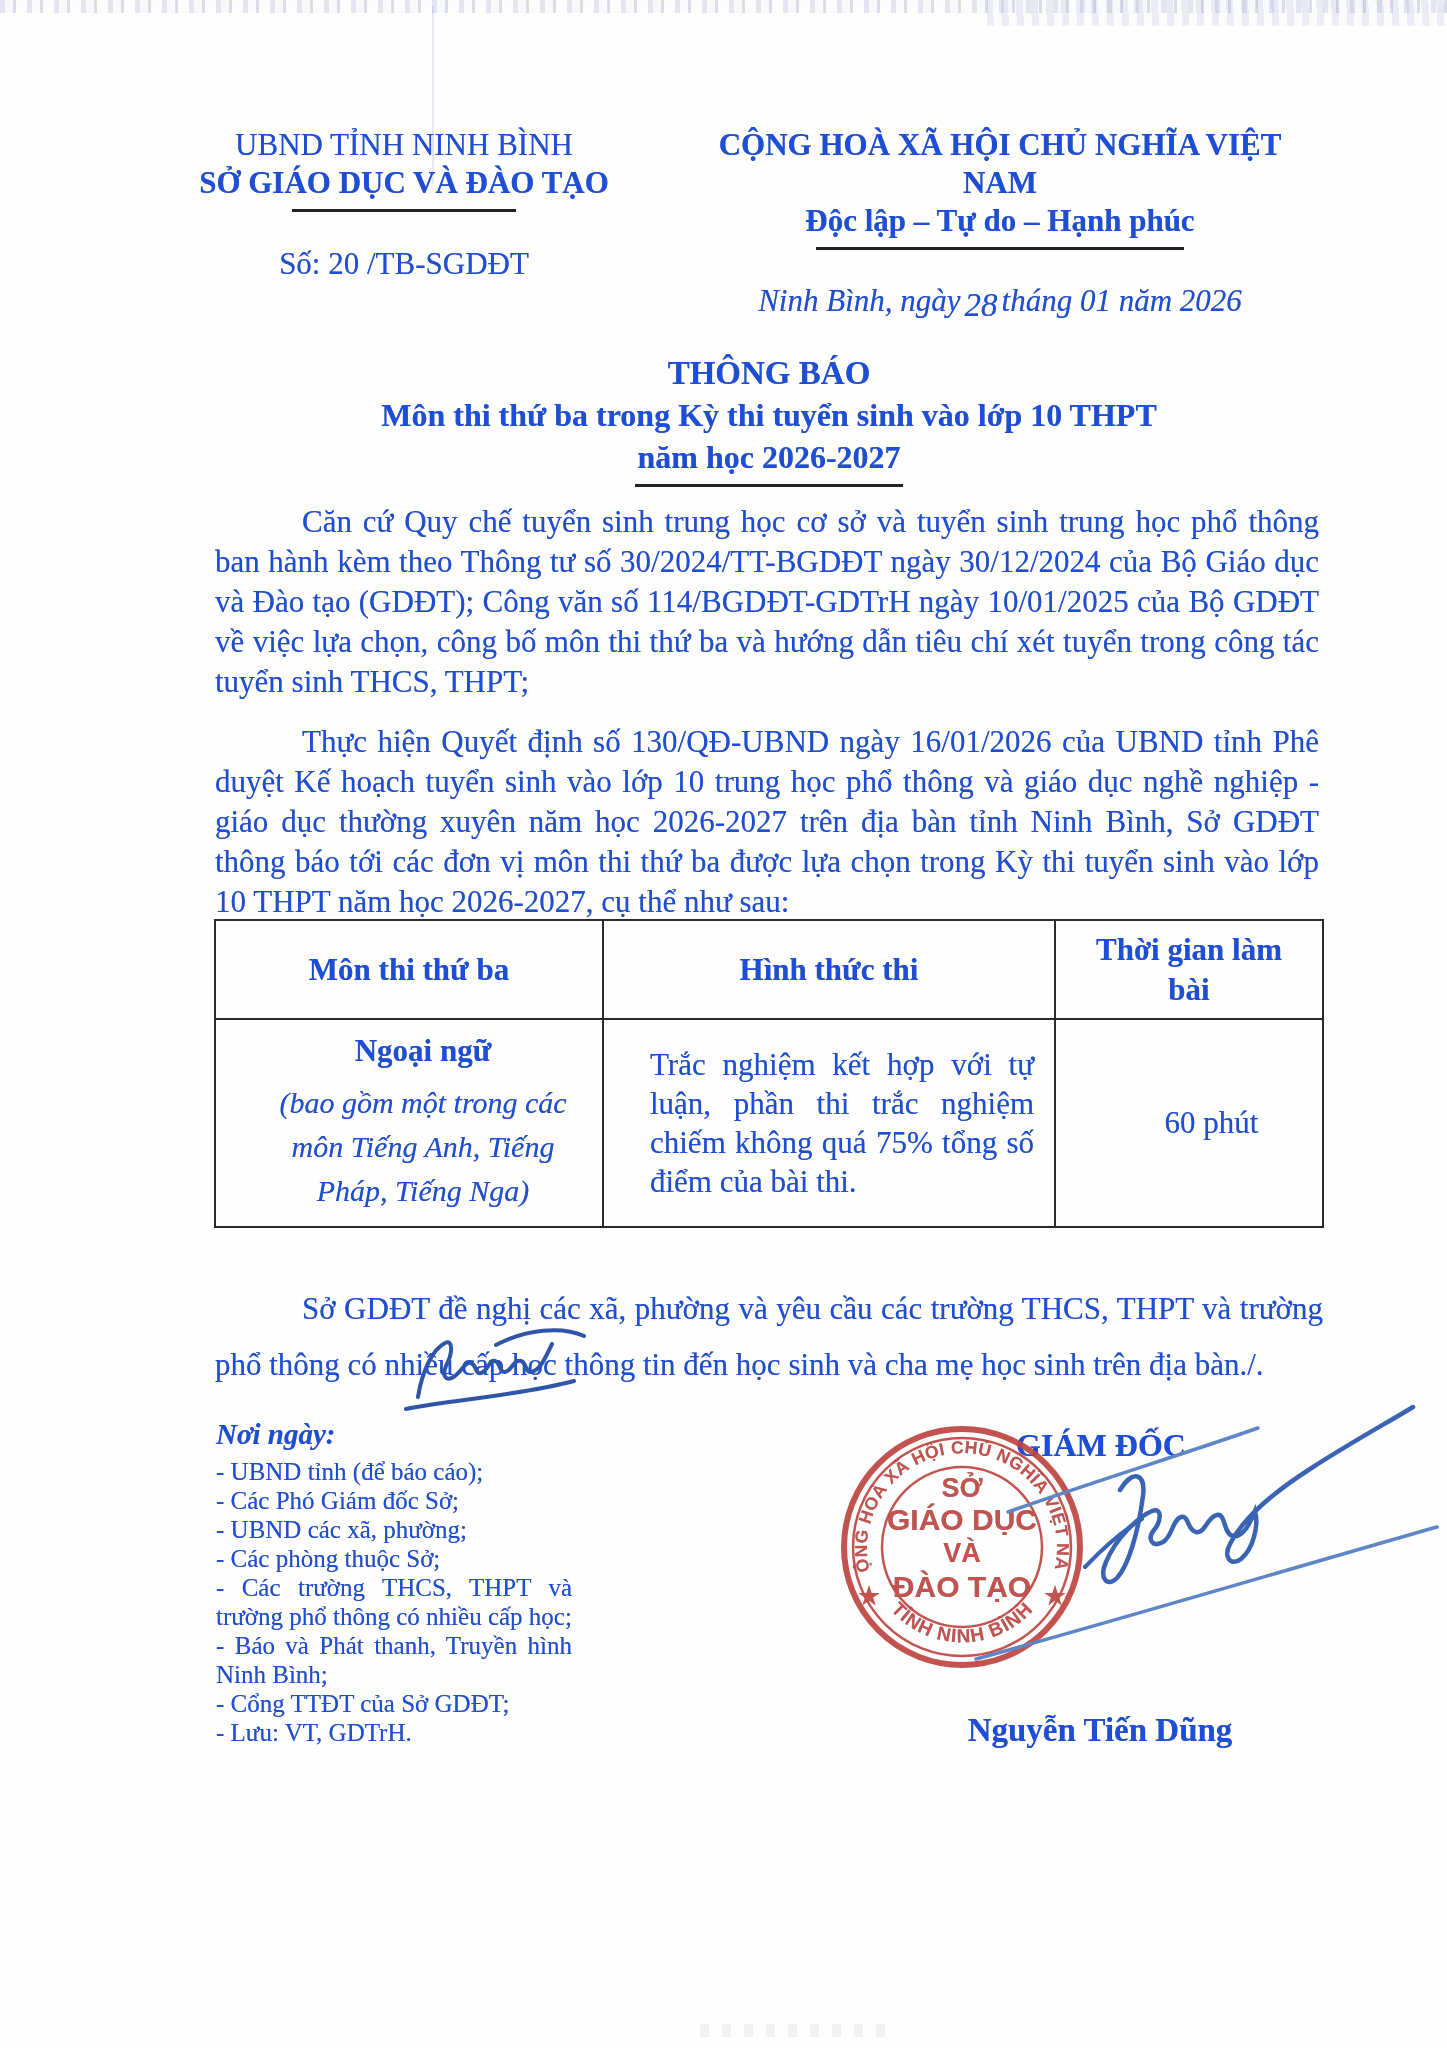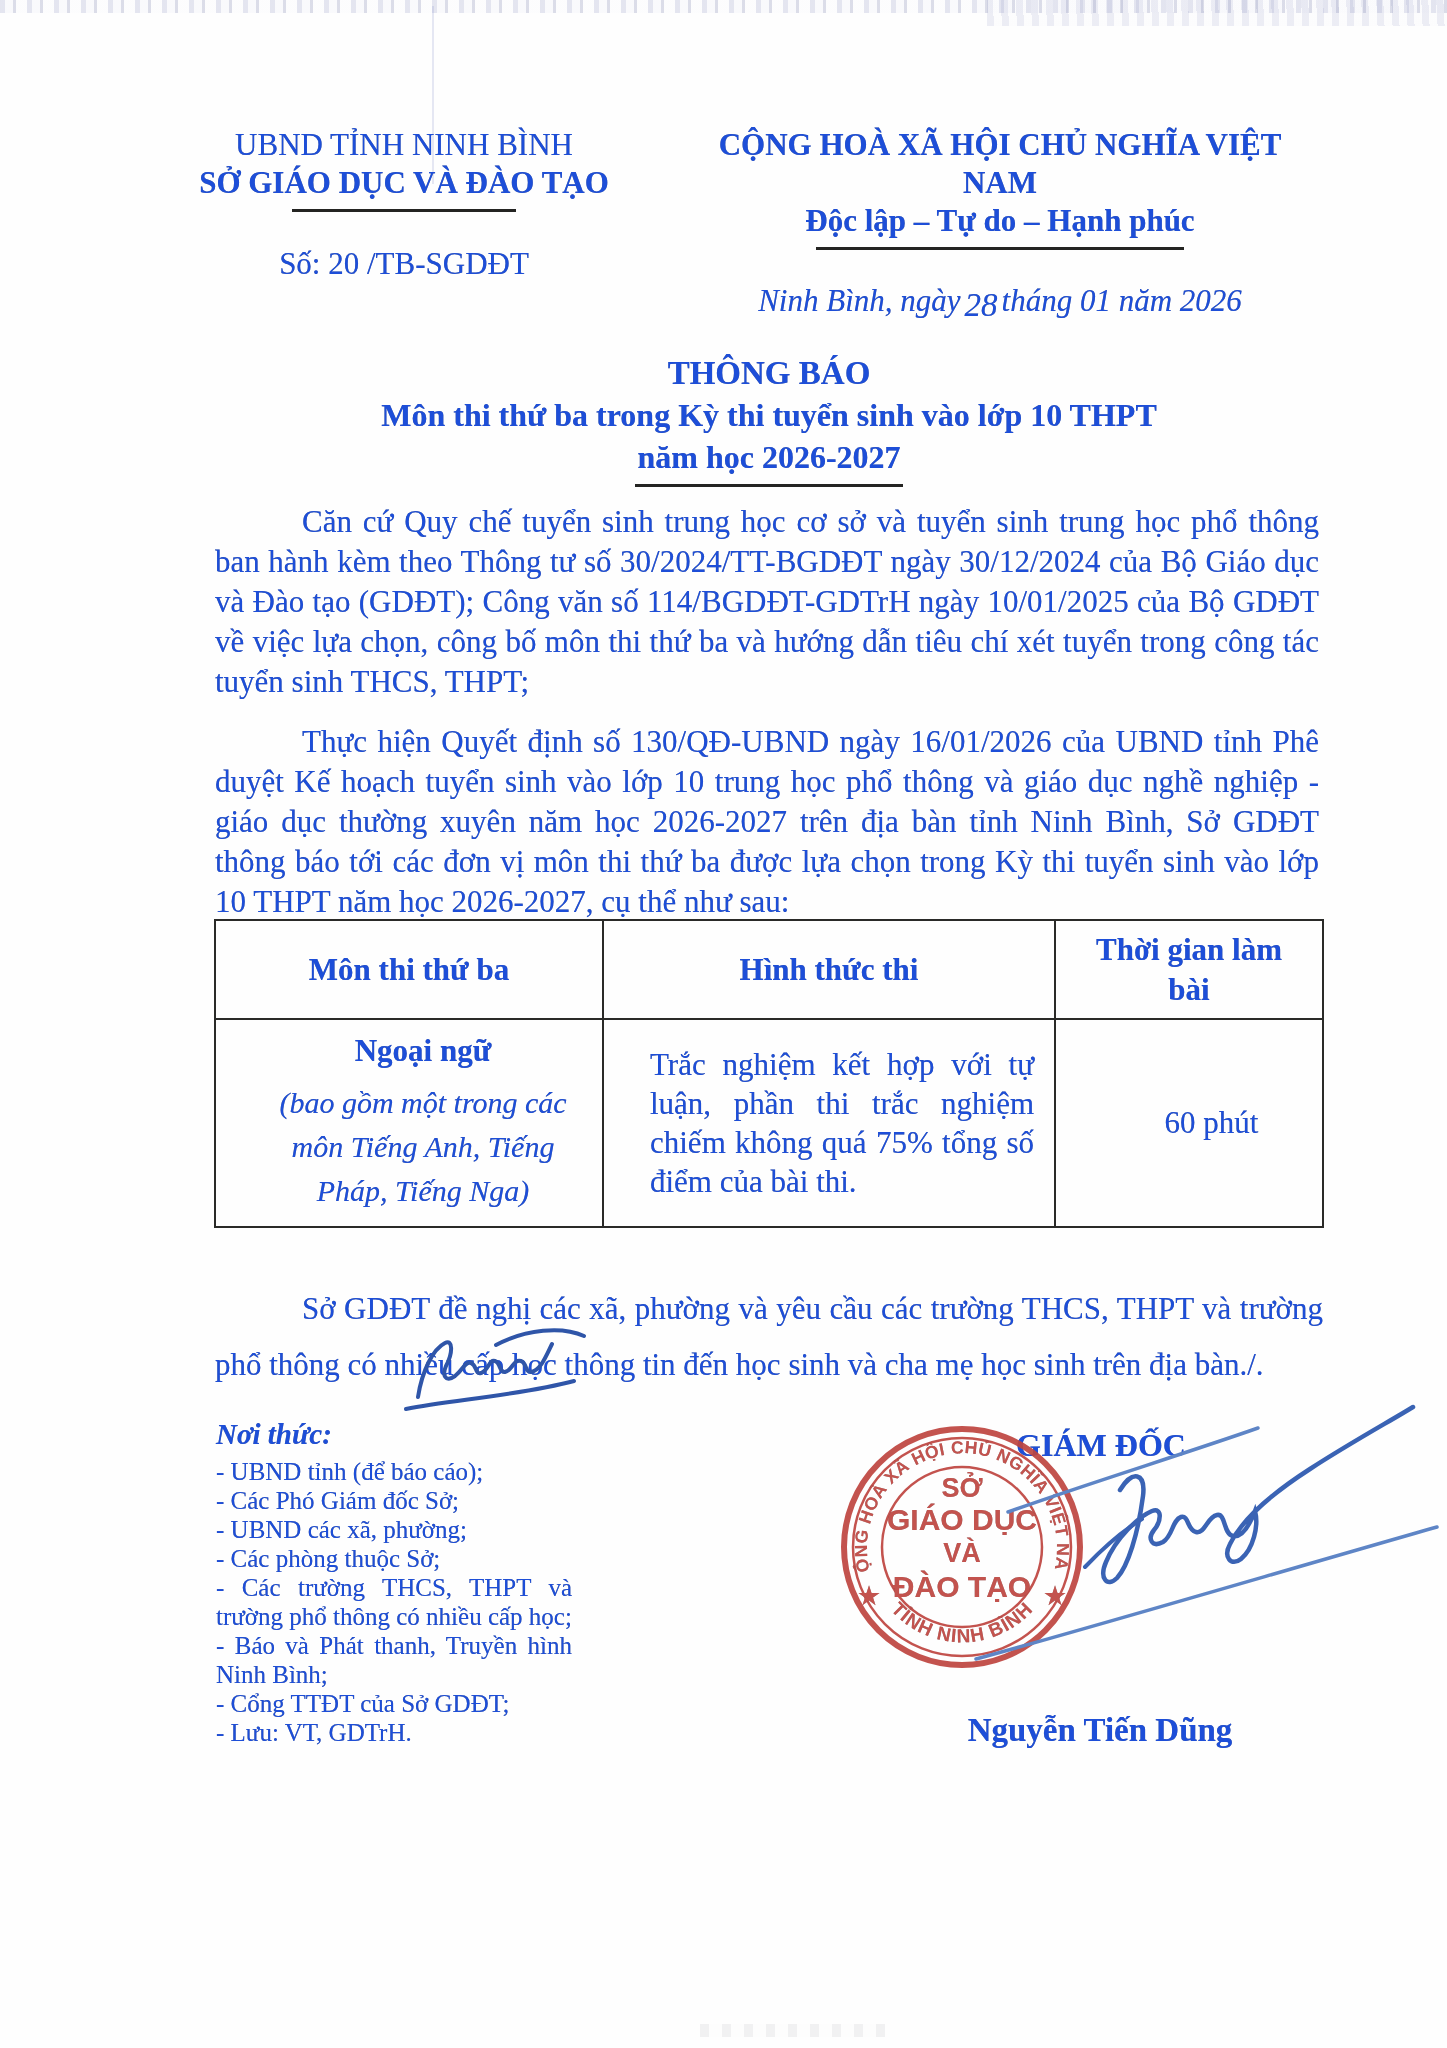--- a/index.html
+++ b/index.html
@@ -151,21 +151,21 @@
 
   <svg class="squiggle-svg" viewBox="0 0 200 92">
     <g fill="none" stroke="#2f55a8" stroke-width="4" stroke-linecap="round">
       <path d="M 18,74 C 22,48 33,26 45,20 C 53,16 53,30 46,43 C 42,52 45,60 55,53 C 63,47 65,38 71,40 C 77,42 75,52 81,50 C 89,47 89,36 95,38 C 101,40 99,50 105,49 C 113,47 113,36 121,38 C 127,40 125,50 131,49 C 141,47 146,33 152,21"></path>
       <path d="M 96,22 C 126,6 162,3 184,13"></path>
       <path d="M 6,86 C 52,77 122,72 174,58"></path>
     </g>
   </svg>
 
   <div class="recipients">
-    <div class="recipients-label">Nơi thức:</div>
+    <div class="recipients-label">Nơi ngày:</div>
     <div class="recipient-item">- UBND tỉnh (để báo cáo);</div>
     <div class="recipient-item">- Các Phó Giám đốc Sở;</div>
     <div class="recipient-item">- UBND các xã, phường;</div>
     <div class="recipient-item">- Các phòng thuộc Sở;</div>
     <div class="recipient-item">- Các trường THCS, THPT và trường phổ thông có nhiều cấp học;</div>
     <div class="recipient-item">- Báo và Phát thanh, Truyền hình Ninh Bình;</div>
     <div class="recipient-item">- Cổng TTĐT của Sở GDĐT;</div>
     <div class="recipient-item">- Lưu: VT, GDTrH.</div>
   </div>
 

